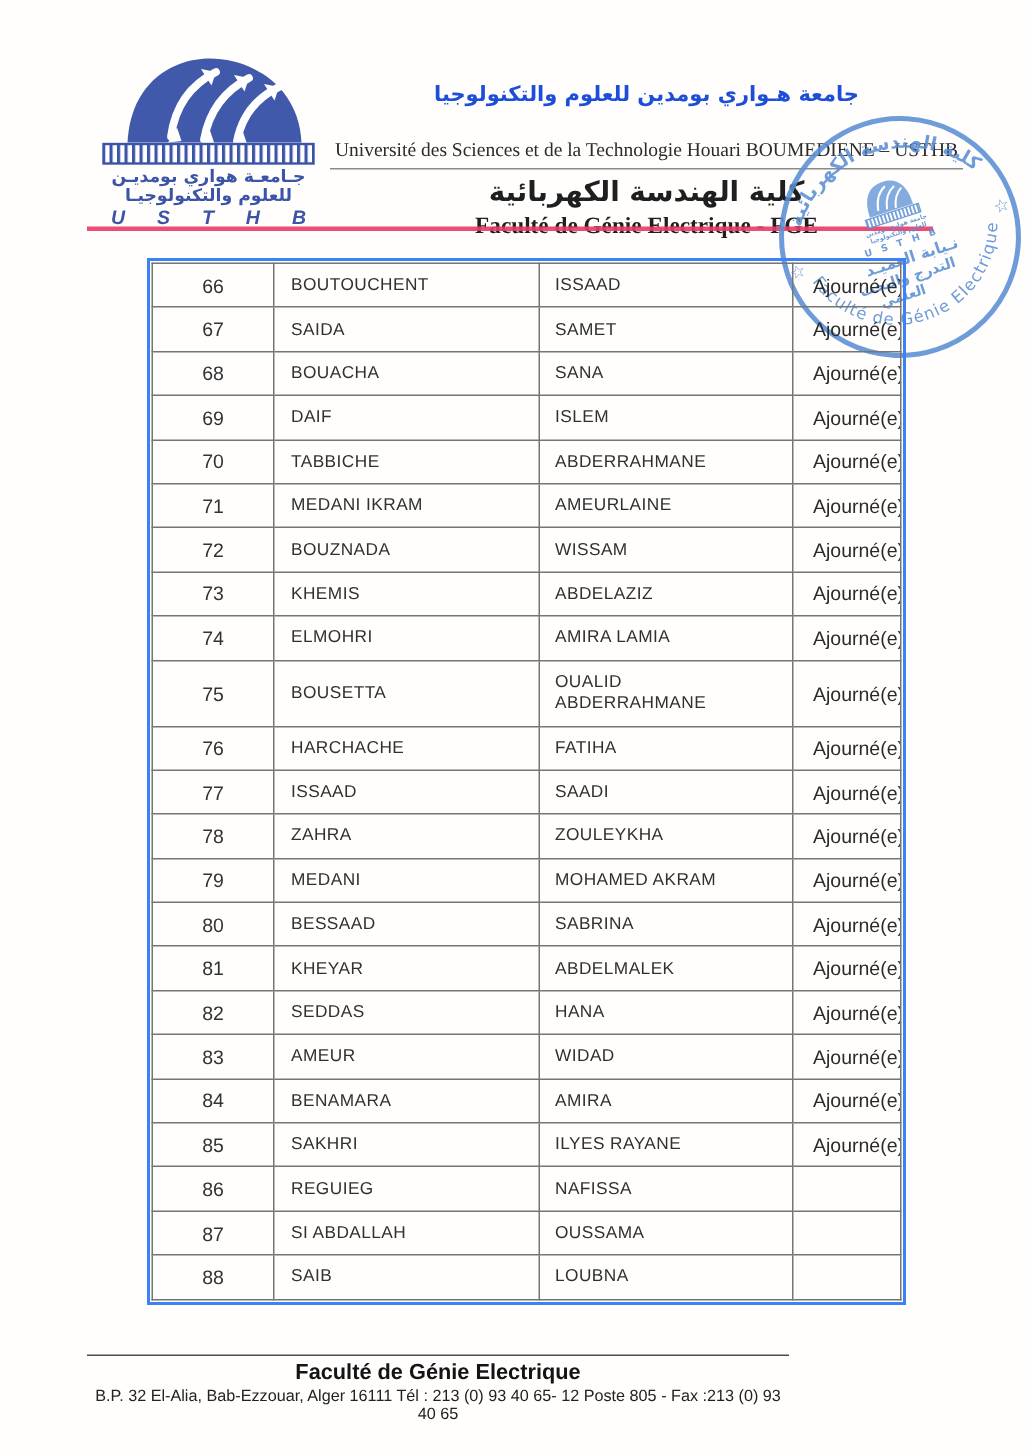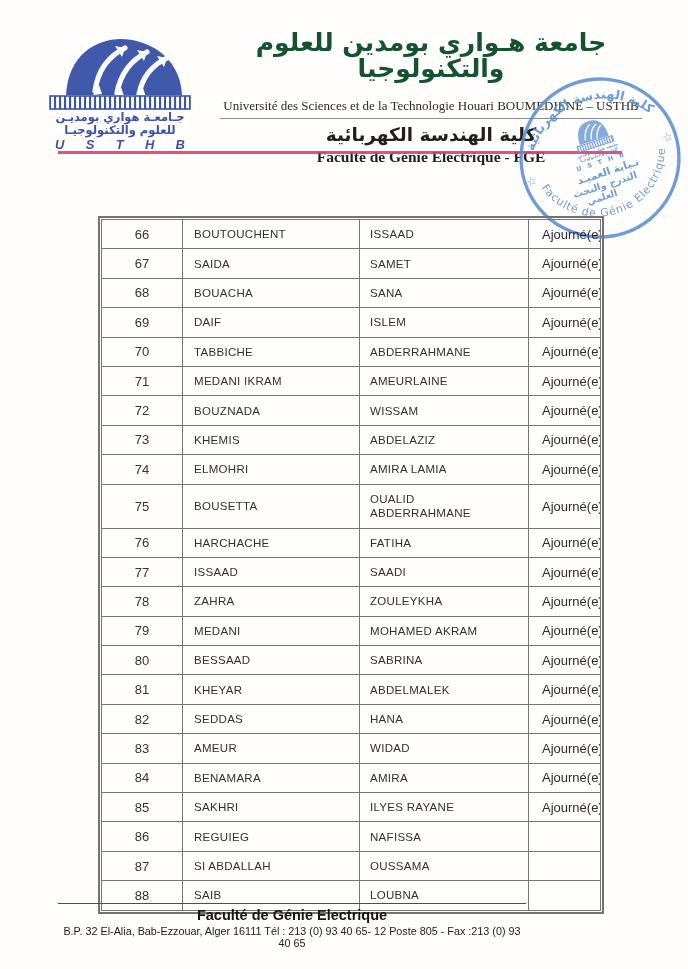--- a/index.html
+++ b/index.html
@@ -1,45 +1,45 @@
 <!DOCTYPE html>
 <html lang="fr"><head>
 <meta charset="utf-8">
 <style>
   html,body{margin:0;padding:0;background:#ffffff;}
   #page{
     position:relative;width:688px;height:969px;background:#fffefd;overflow:hidden;
     font-family:"Liberation Sans","DejaVu Sans",sans-serif;color:#2e2e2e;
   }
   
-  .logo{position:absolute;left:49px;top:33px;width:142px;}
+  .logo{position:absolute;left:68px;top:33px;width:142px;}
   .logo svg{display:block;}
   .logo-ar{color:#3b54a7;font-weight:bold;text-align:center;
            font-family:"DejaVu Sans",sans-serif;line-height:12.5px;font-size:11.5px;}
   .logo-acronym{display:flex;justify-content:space-between;padding:1px 6px 0 6px;
            color:#3b54a7;font-weight:bold;font-style:italic;font-size:13px;}
   
   .head-block{position:absolute;left:220px;top:30px;width:422px;text-align:center;}
-  .univ-ar{font-family:"DejaVu Sans",sans-serif;font-weight:bold;font-size:25px;
-           line-height:26px;color:#14532d;}
+  .univ-ar{font-family:"DejaVu Sans",sans-serif;font-weight:bold;font-size:14px;
+           line-height:26px;color:#1d4ed8;margin-top:20px;}
   .univ-fr{font-family:"Liberation Serif","DejaVu Serif",serif;font-size:13px;
            color:#2b2b2b;margin-top:16px;line-height:15px;}
   .head-divider{border:0;border-top:1.5px solid #8a8a8a;margin:5px 0 4px 0;}
   .fac-ar{font-family:"DejaVu Sans",sans-serif;font-weight:bold;font-size:18.5px;
           line-height:24px;color:#1f1f1f;}
   .fac-fr{font-family:"Liberation Serif","DejaVu Serif",serif;font-weight:bold;
           font-size:15.5px;color:#1f1f1f;margin-top:1px;}
   
   .red-rule{position:absolute;left:58px;top:151px;width:564px;height:3px;
             background:#ea3a66;opacity:.9;}
   
   .stamp{position:absolute;left:516px;top:74px;width:168px;height:168px;opacity:.88;}
   
   .table-wrap{position:absolute;left:98px;top:172px;width:500px;
-              border:2px solid #737373;padding:1px;background:transparent;margin-top:44px;}
+              border:2px solid #3b82f6;padding:1px;background:transparent;}
   table.students{width:100%;border-collapse:collapse;table-layout:fixed;
                  border:1px solid #4d4d4d;}
   table.students tr{height:29.4px;}
   table.students td{border:1px solid #757575;vertical-align:middle;
                     overflow:hidden;background:transparent;}
   td.col-num{width:78px;text-align:center;font-size:13px;color:#333;}
   td.col-last{width:164px;padding-left:11px;font-size:11.5px;letter-spacing:.3px;color:#303030;}
   td.col-first{width:157px;padding-left:10px;font-size:11.5px;letter-spacing:.3px;color:#303030;line-height:14px;}
   td.col-status{padding-left:13px;font-size:13px;color:#2b2b2b;}
   td.wrap2{white-space:pre-line;}

